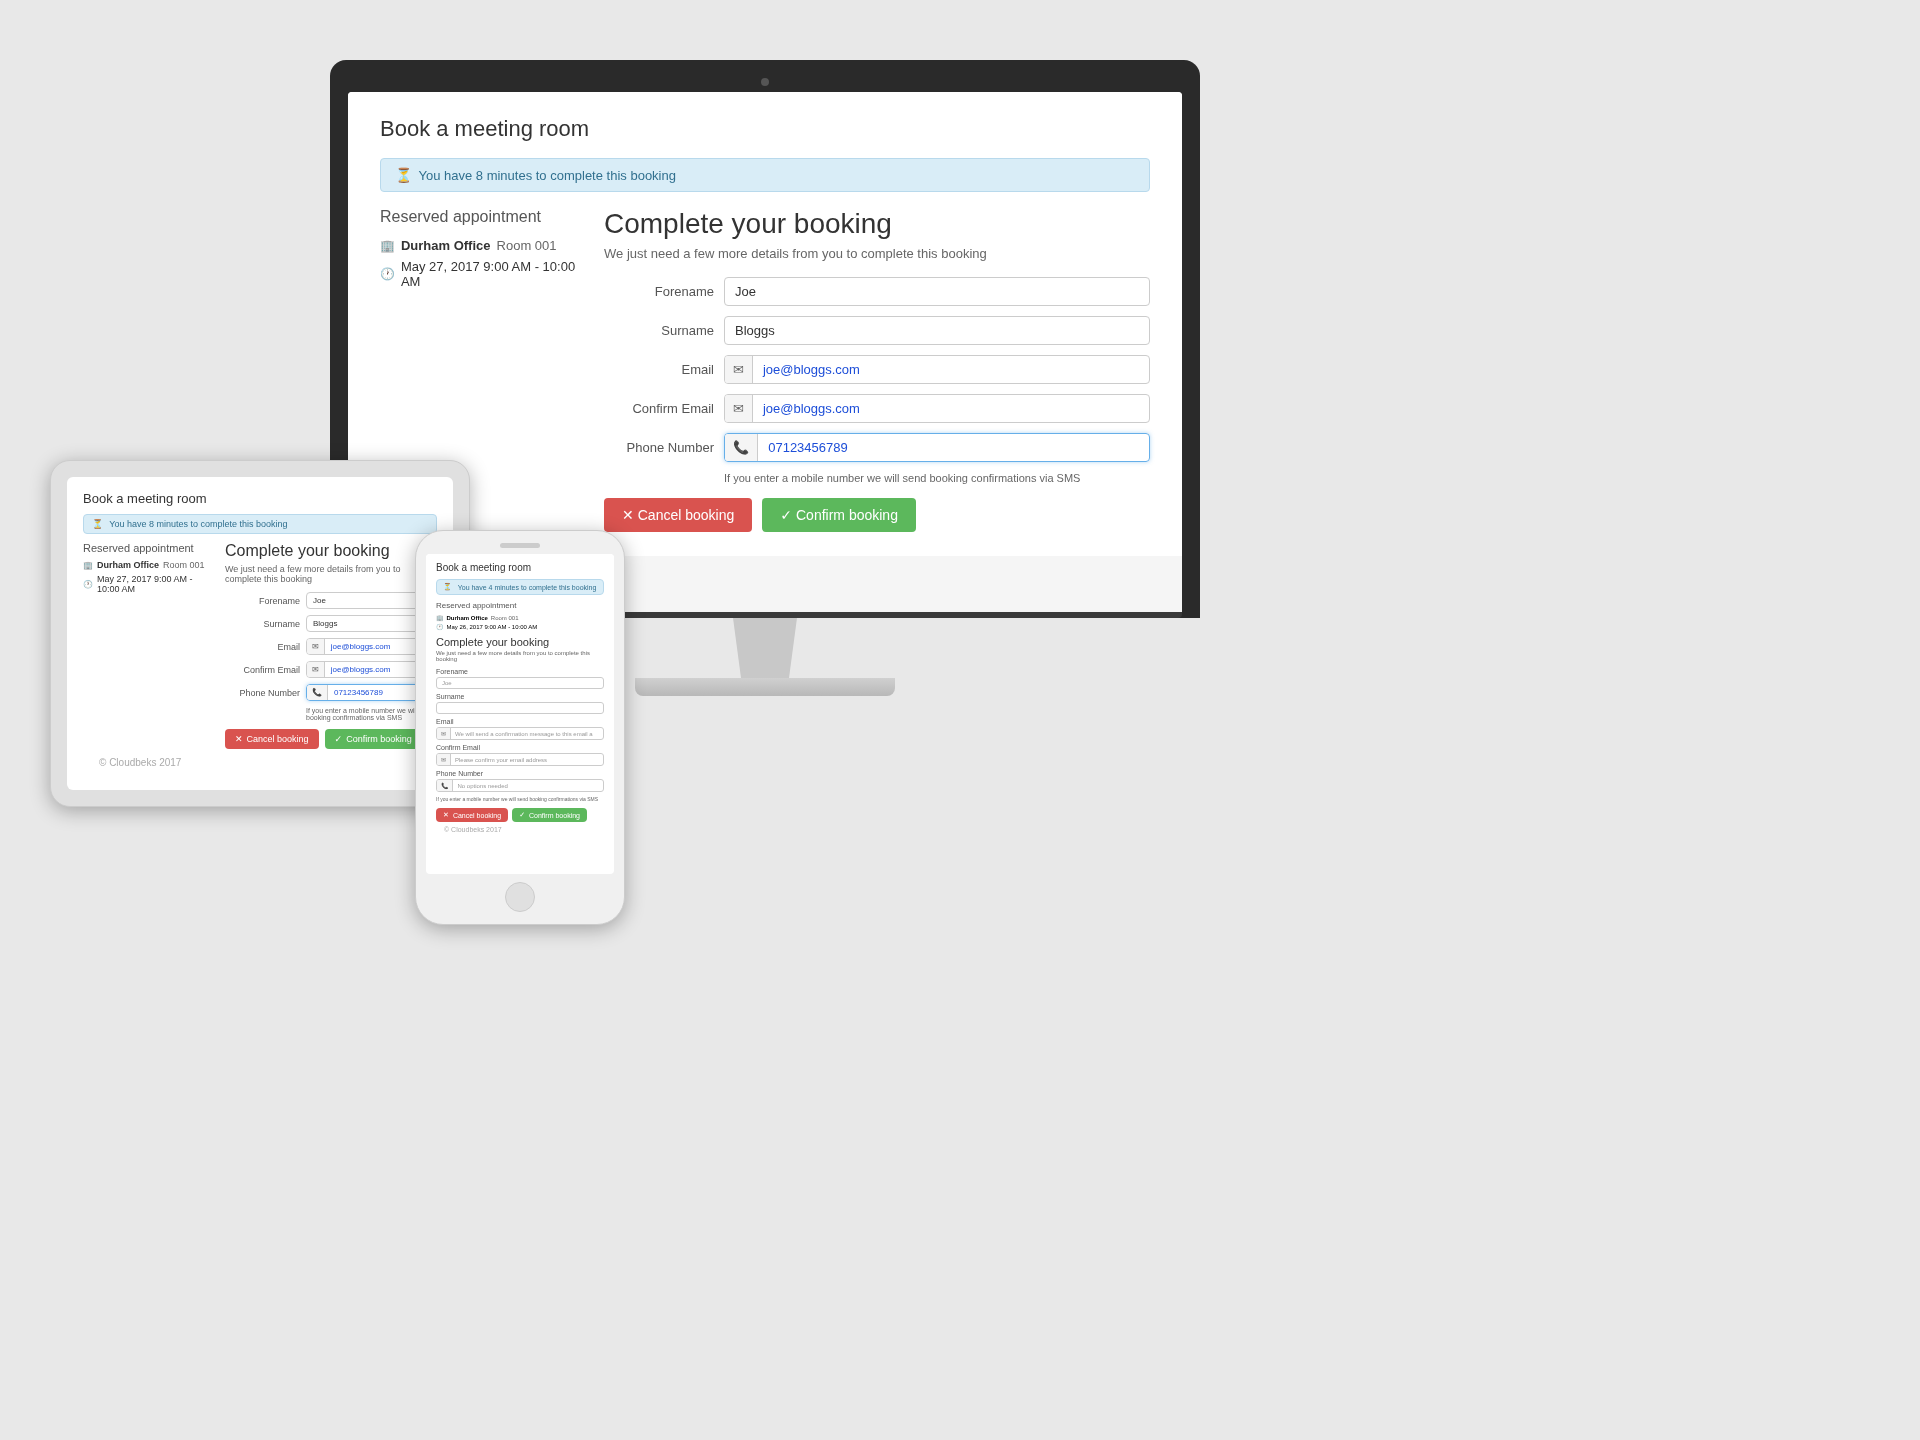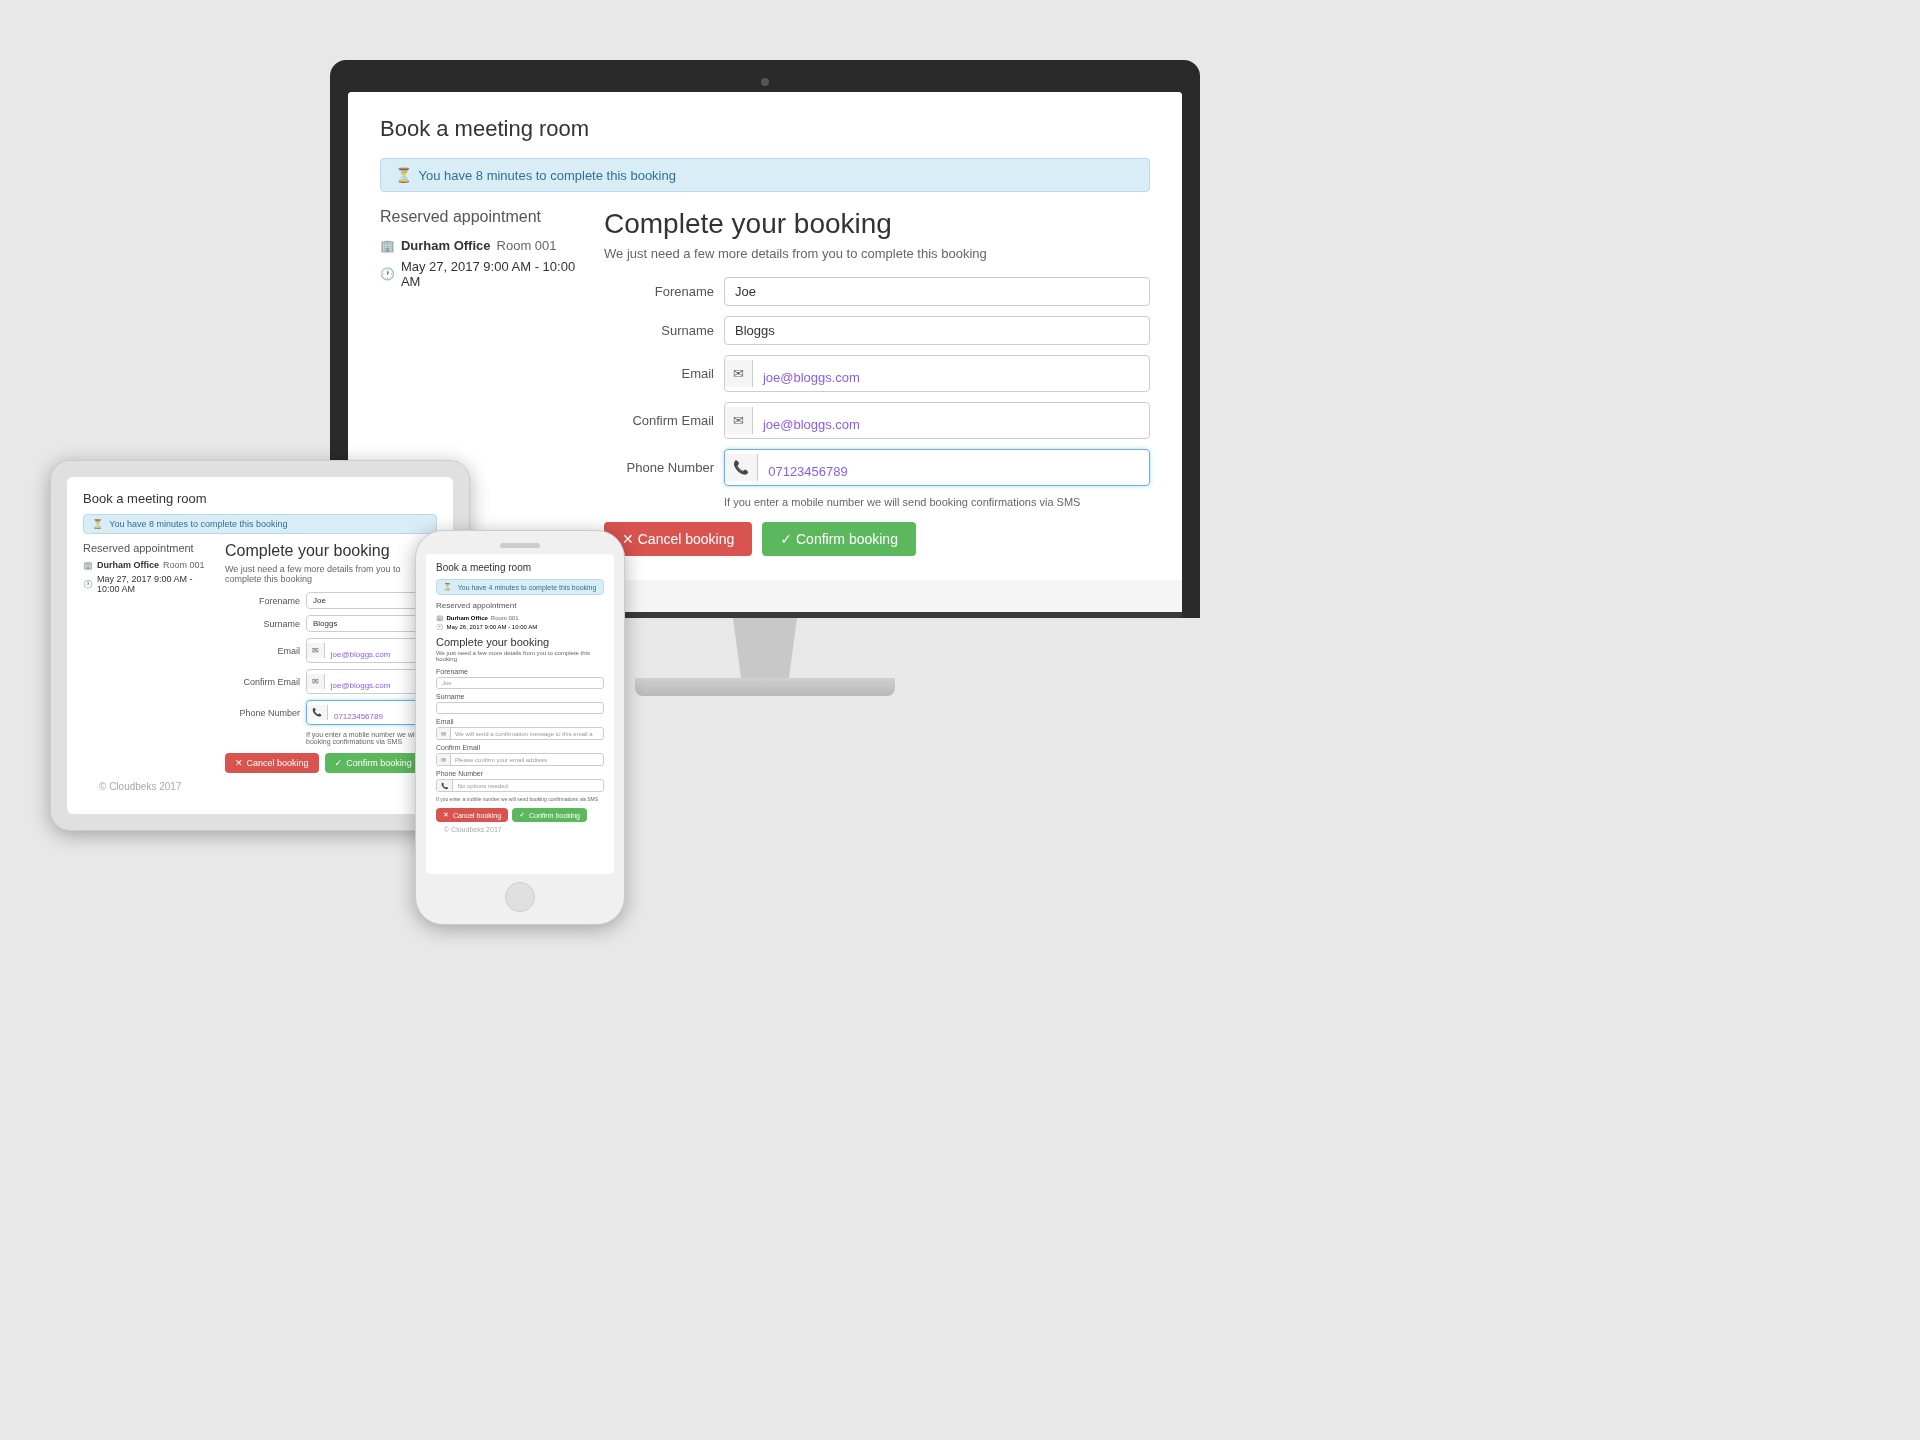--- a/index.html
+++ b/index.html
@@ -246,23 +246,22 @@
       background: #f5f5f5;
       border-right: 1px solid #ccc;
       padding: 6px 8px;
       font-size: 13px;
       color: #666;
     }
     .input-icon-box.sm { padding: 3px 5px; font-size: 8px; }
     .input-text {
       padding: 6px 10px;
       font-size: 13px;
-      color: #8b5cf6;
+      color: #1d4ed8;
       flex: 1;
-      margin-top: 8px;
     }
     .input-text.sm { padding: 3px 6px; font-size: 8px; }
 
     .hint-text {
       font-size: 11px;
       color: #666;
       margin-left: 120px;
       margin-bottom: 10px;
     }
     .hint-text.sm { font-size: 7px; margin-left: 81px; margin-bottom: 6px; }

